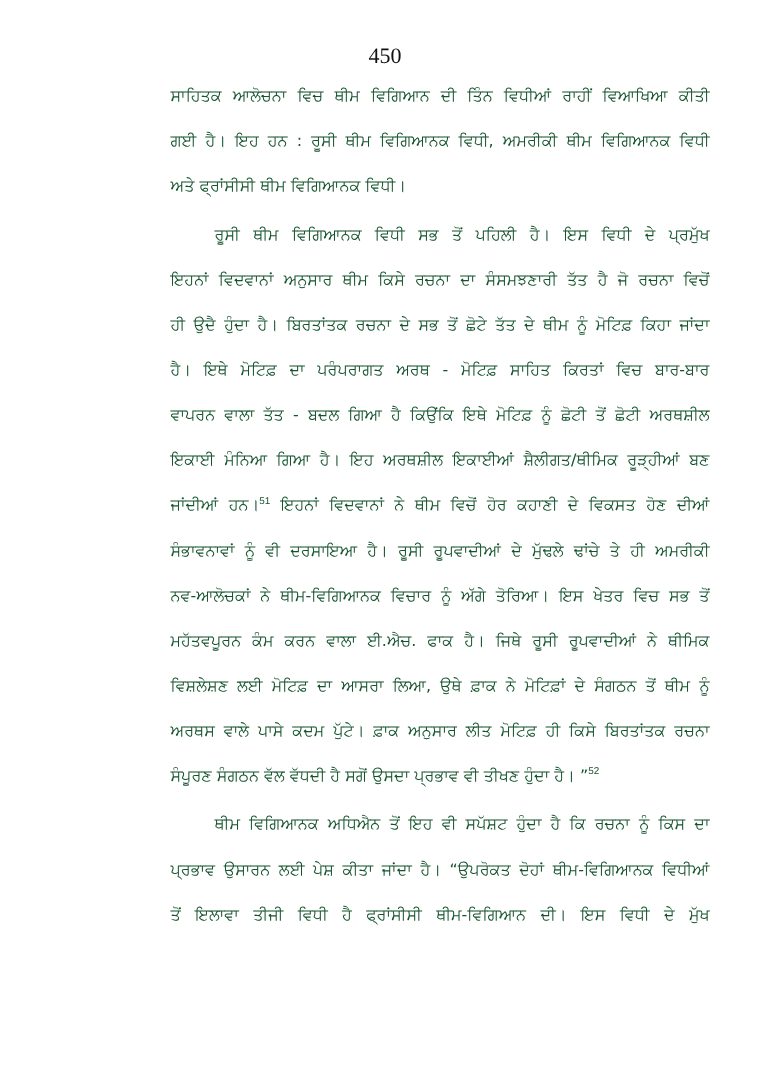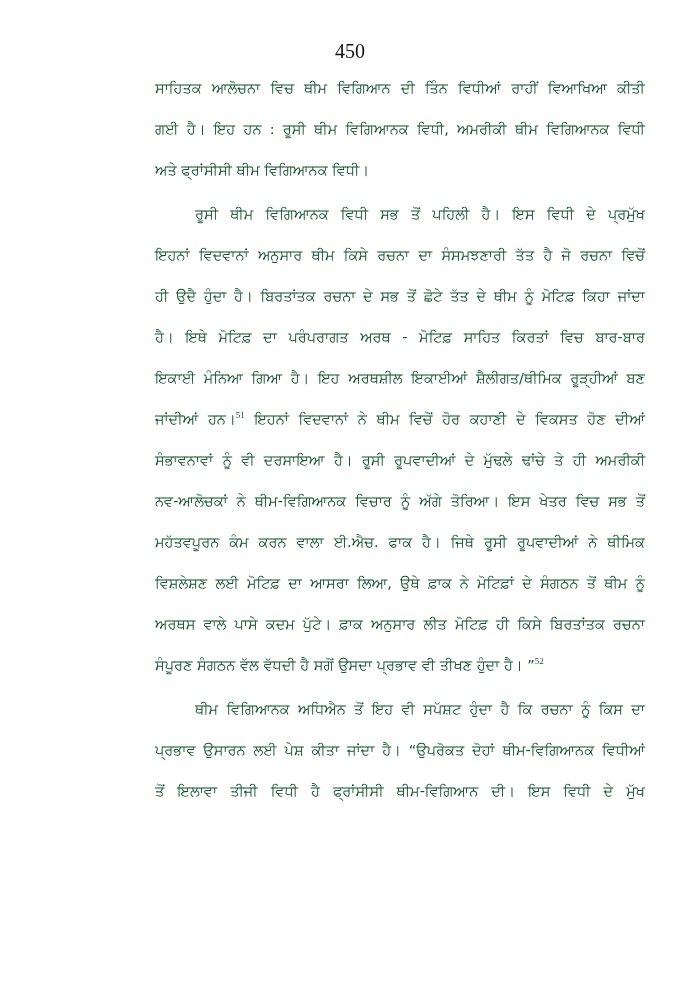--- a/index.html
+++ b/index.html
@@ -11,21 +11,21 @@
   }
   .body-text {
     position: absolute; left: 123px; top: 68px; width: 490px;
     font-family: "DejaVu Sans", "Liberation Sans", sans-serif;
     font-size: 14.5px; color: #14532d; line-height: 41px; margin-left: 32px;
   }
   .line { display: block; height: 41px; white-space: nowrap; text-align: justify; text-align-last: justify; overflow: visible; }
   .line.last { text-align-last: left; }
   .line.indent { padding-left: 40px; }
   .para-gap { height: 3px; }
-  sup { font-family: Liberation Serif, serif; font-size: 9px; vertical-align: 6px; line-height: 0; }
+  sup { font-family: Liberation Sans, sans-serif; font-size: 9px; vertical-align: 6px; line-height: 0; }
 </style>
 </head>
 <body>
 
 <div class="page">
   <div class="page-number">450</div>
 
   <div class="body-text">
 
     <div>
@@ -33,20 +33,21 @@
       <span class="line">ਗਈ ਹੈ। ਇਹ ਹਨ : ਰੂਸੀ ਥੀਮ ਵਿਗਿਆਨਕ ਵਿਧੀ, ਅਮਰੀਕੀ ਥੀਮ ਵਿਗਿਆਨਕ ਵਿਧੀ</span>
       <span class="line last">ਅਤੇ ਫ੍ਰਾਂਸੀਸੀ ਥੀਮ ਵਿਗਿਆਨਕ ਵਿਧੀ।</span>
     </div>
     <div class="para-gap"></div>
 
     <div>
       <span class="line indent">ਰੂਸੀ ਥੀਮ ਵਿਗਿਆਨਕ ਵਿਧੀ ਸਭ ਤੋਂ ਪਹਿਲੀ ਹੈ। ਇਸ ਵਿਧੀ ਦੇ ਪ੍ਰਮੁੱਖ</span>
       <span class="line">ਇਹਨਾਂ ਵਿਦਵਾਨਾਂ ਅਨੁਸਾਰ ਥੀਮ ਕਿਸੇ ਰਚਨਾ ਦਾ ਸੰਸਮਝਣਾਰੀ ਤੱਤ ਹੈ ਜੋ ਰਚਨਾ ਵਿਚੋਂ</span>
       <span class="line">ਹੀ ਉਦੈ ਹੁੰਦਾ ਹੈ। ਬਿਰਤਾਂਤਕ ਰਚਨਾ ਦੇ ਸਭ ਤੋਂ ਛੋਟੇ ਤੱਤ ਦੇ ਥੀਮ ਨੂੰ ਮੋਟਿਫ਼ ਕਿਹਾ ਜਾਂਦਾ</span>
       <span class="line">ਹੈ। ਇਥੇ ਮੋਟਿਫ਼ ਦਾ ਪਰੰਪਰਾਗਤ ਅਰਥ - ਮੋਟਿਫ਼ ਸਾਹਿਤ ਕਿਰਤਾਂ ਵਿਚ ਬਾਰ-ਬਾਰ</span>
+      <span class="line">ਵਾਪਰਨ ਵਾਲਾ ਤੱਤ - ਬਦਲ ਗਿਆ ਹੈ ਕਿਉਂਕਿ ਇਥੇ ਮੋਟਿਫ਼ ਨੂੰ ਛੋਟੀ ਤੋਂ ਛੋਟੀ ਅਰਥਸ਼ੀਲ</span>
       <span class="line">ਇਕਾਈ ਮੰਨਿਆ ਗਿਆ ਹੈ। ਇਹ ਅਰਥਸ਼ੀਲ ਇਕਾਈਆਂ ਸ਼ੈਲੀਗਤ/ਥੀਮਿਕ ਰੂੜ੍ਹੀਆਂ ਬਣ</span>
       <span class="line"><span>ਜਾਂਦੀਆਂ ਹਨ।</span><sup>51</sup><span> ਇਹਨਾਂ ਵਿਦਵਾਨਾਂ ਨੇ ਥੀਮ ਵਿਚੋਂ ਹੋਰ ਕਹਾਣੀ ਦੇ ਵਿਕਸਤ ਹੋਣ ਦੀਆਂ</span></span>
       <span class="line">ਸੰਭਾਵਨਾਵਾਂ ਨੂੰ ਵੀ ਦਰਸਾਇਆ ਹੈ। ਰੂਸੀ ਰੂਪਵਾਦੀਆਂ ਦੇ ਮੁੱਢਲੇ ਢਾਂਚੇ ਤੇ ਹੀ ਅਮਰੀਕੀ</span>
       <span class="line">ਨਵ-ਆਲੋਚਕਾਂ ਨੇ ਥੀਮ-ਵਿਗਿਆਨਕ ਵਿਚਾਰ ਨੂੰ ਅੱਗੇ ਤੋਰਿਆ। ਇਸ ਖੇਤਰ ਵਿਚ ਸਭ ਤੋਂ</span>
       <span class="line">ਮਹੱਤਵਪੂਰਨ ਕੰਮ ਕਰਨ ਵਾਲਾ ਈ.ਐਚ. ਫਾਕ ਹੈ। ਜਿਥੇ ਰੂਸੀ ਰੂਪਵਾਦੀਆਂ ਨੇ ਥੀਮਿਕ</span>
       <span class="line">ਵਿਸ਼ਲੇਸ਼ਣ ਲਈ ਮੋਟਿਫ਼ ਦਾ ਆਸਰਾ ਲਿਆ, ਉਥੇ ਫ਼ਾਕ ਨੇ ਮੋਟਿਫ਼ਾਂ ਦੇ ਸੰਗਠਨ ਤੋਂ ਥੀਮ ਨੂੰ</span>
       <span class="line">ਅਰਥਸ ਵਾਲੇ ਪਾਸੇ ਕਦਮ ਪੁੱਟੇ। ਫ਼ਾਕ ਅਨੁਸਾਰ ਲੀਤ ਮੋਟਿਫ਼ ਹੀ ਕਿਸੇ ਬਿਰਤਾਂਤਕ ਰਚਨਾ</span>
       <span class="line last"><span>ਸੰਪੂਰਣ ਸੰਗਠਨ ਵੱਲ ਵੱਧਦੀ ਹੈ ਸਗੋਂ ਉਸਦਾ ਪ੍ਰਭਾਵ ਵੀ ਤੀਖਣ ਹੁੰਦਾ ਹੈ। ”</span><sup>52</sup></span>
     </div>
     <div class="para-gap"></div>

